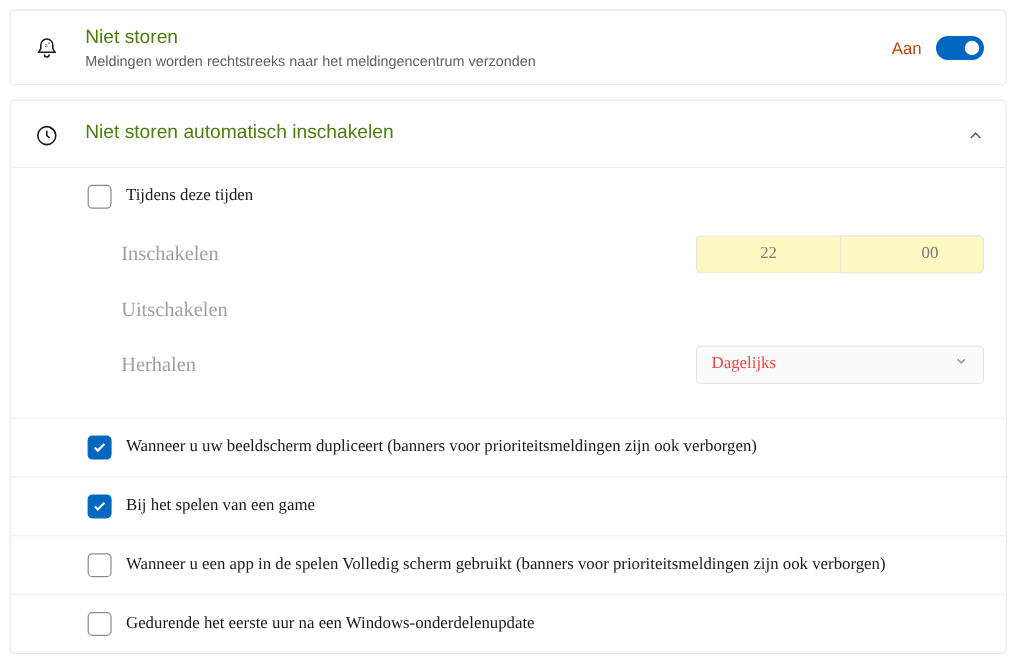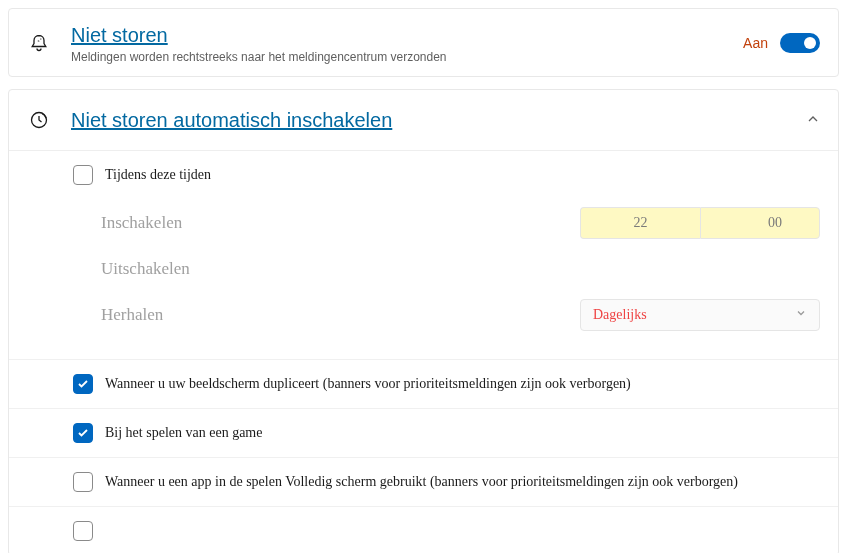--- a/index.html
+++ b/index.html
@@ -25,24 +25,23 @@
   display: flex;
   align-items: center;
   justify-content: center;
   margin-right: 20px;
   color: #1a1a1a;
 }
 .col {
   flex: 1;
 }
 .title {
-  font-size: 20px;
-  color: #0369a1;
+  font-size: 16px;
+  color: #4d7c0f;
   line-height: 1.4;
-  text-decoration: underline;
 }
 .subtitle {
   font-size: 12px;
   color: #5f5f5f;
   margin-top: 1px;
 }
 .toggle-wrap {
   display: flex;
   align-items: center;
   gap: 12px;
@@ -63,21 +62,21 @@
   position: absolute;
   width: 12px;
   height: 12px;
   border-radius: 50%;
   background: #fff;
   top: 4px;
   right: 4px;
 }
 .expander-header {
   display: flex;
-  align-items: center;
+  align-items: flex-end;
   padding: 16px 18px;
   cursor: pointer;
 }
 .chevron {
   color: #5f5f5f;
 }
 .expander-body {
   border-top: 1px solid #eee;
   font-family: Liberation Serif, serif;
 }
@@ -260,16 +259,17 @@
       <div class="checkbox">
         
       </div>
       <div class="sub-label">Wanneer u een app in de spelen Volledig scherm gebruikt (banners voor prioriteitsmeldingen zijn ook verborgen)</div>
     </div>
 
     <div class="sub-row">
       <div class="checkbox">
         
       </div>
+      <div class="sub-label">Gedurende het eerste uur na een Windows-onderdelenupdate</div>
     </div>
 
   </div>
 </div>
 
 </body></html>

